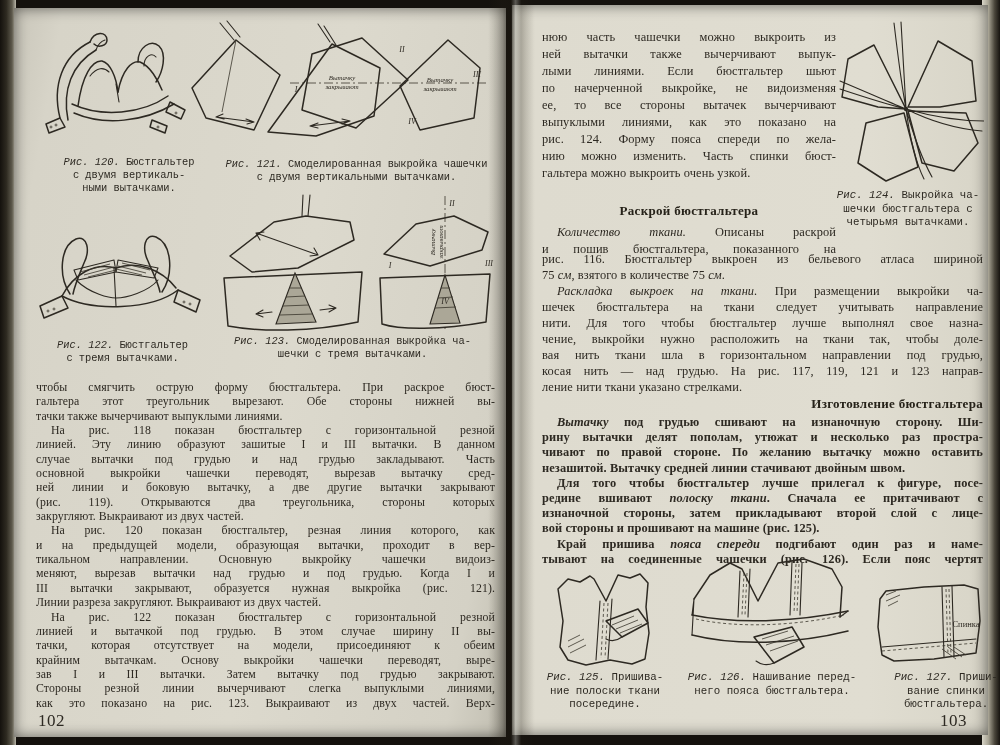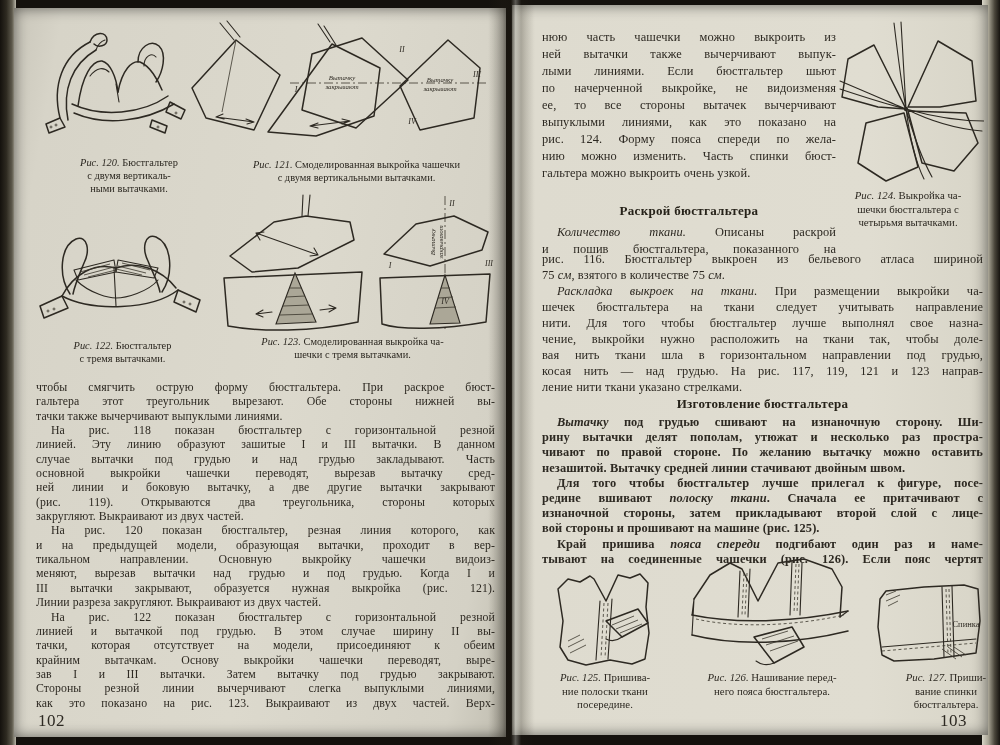--- a/index.html
+++ b/index.html
@@ -24,21 +24,21 @@
   .tline{text-align:justify;text-align-last:justify;white-space:normal;}
   .tline.tend{text-align-last:left;}
   .tline.tin{text-indent:15px;}
   em{font-style:italic;}
   .body-left{font-size:11.8px;line-height:14.35px;letter-spacing:.1px;}
   .col-right{font-size:12.4px;line-height:17px;letter-spacing:.1px;}
   .block-right{font-size:12.4px;letter-spacing:.1px;}
   .lh16{line-height:16px;}
   .lh152{line-height:15.2px;font-weight:bold;}
   .lh165{line-height:16.5px;}
-  .caption{font-size:10.4px;line-height:13px;}
+  .caption{font-size:10.4px;line-height:13px;font-family:Liberation Mono, monospace;}
   .caption .tline{text-align:center;text-align-last:center;}
   .caption-r{font-size:10.8px;line-height:13.5px;}
   .heading{font-weight:bold;font-size:13px;text-align:center;letter-spacing:.3px;color:#262219;}
   .pagenum{font-size:17px;letter-spacing:.5px;}
   svg{display:block;}
   .ln{fill:none;stroke:#2d2922;stroke-width:1.5;stroke-linecap:round;stroke-linejoin:round;}
   .ln2{fill:none;stroke:#2d2922;stroke-width:1.1;stroke-linecap:round;stroke-linejoin:round;}
   .thin{fill:none;stroke:#3a362c;stroke-width:.8;}
   .dd{stroke-dasharray:9 3 2 3;}
   .st{stroke-dasharray:3 2.5;}
@@ -231,21 +231,21 @@
       <div class="tline tend"><span>75 </span><em>см</em><span>, взятого в количестве 75 </span><em>см</em><span>.</span></div>
       <div class="tline tin"><em>Раскладка выкроек на ткани.</em><span> При размещении выкройки ча-</span></div>
       <div class="tline"><span>шечек бюстгальтера на ткани следует учитывать направление</span></div>
       <div class="tline"><span>нити. Для того чтобы бюстгальтер лучше выполнял свое назна-</span></div>
       <div class="tline"><span>чение, выкройки нужно расположить на ткани так, чтобы доле-</span></div>
       <div class="tline"><span>вая нить ткани шла в горизонтальном направлении под грудью,</span></div>
       <div class="tline"><span>косая нить — над грудью. На рис. 117, 119, 121 и 123 направ-</span></div>
       <div class="tline tend"><span>ление нити ткани указано стрелками.</span></div>
     </div>
 
-  <div class="abs heading" style="left:30px;top:391px;width:441px;">Изготовление бюстгальтера</div>
+  <div class="abs heading" style="left:30px;top:391px;width:441px;text-align:right;">Изготовление бюстгальтера</div>
 
   <div class="abs block-right lh152" style="left:30px;top:410px;width:441px;">
       <div class="tline tin"><em>Вытачку</em><span> под грудью сшивают на изнаночную сторону. Ши-</span></div>
       <div class="tline"><span>рину вытачки делят пополам, утюжат и несколько раз простра-</span></div>
       <div class="tline"><span>чивают по правой стороне. По желанию вытачку можно оставить</span></div>
       <div class="tline tend"><span>незашитой. Вытачку средней линии стачивают двойным швом.</span></div>
       <div class="tline tin"><span>Для того чтобы бюстгальтер лучше прилегал к фигуре, посе-</span></div>
       <div class="tline"><span>редине вшивают </span><em>полоску ткани</em><span>. Сначала ее притачивают с</span></div>
       <div class="tline"><span>изнаночной стороны, затем прикладывают второй слой с лице-</span></div>
       <div class="tline tend"><span>вой стороны и прошивают на машине (рис. 125).</span></div>

